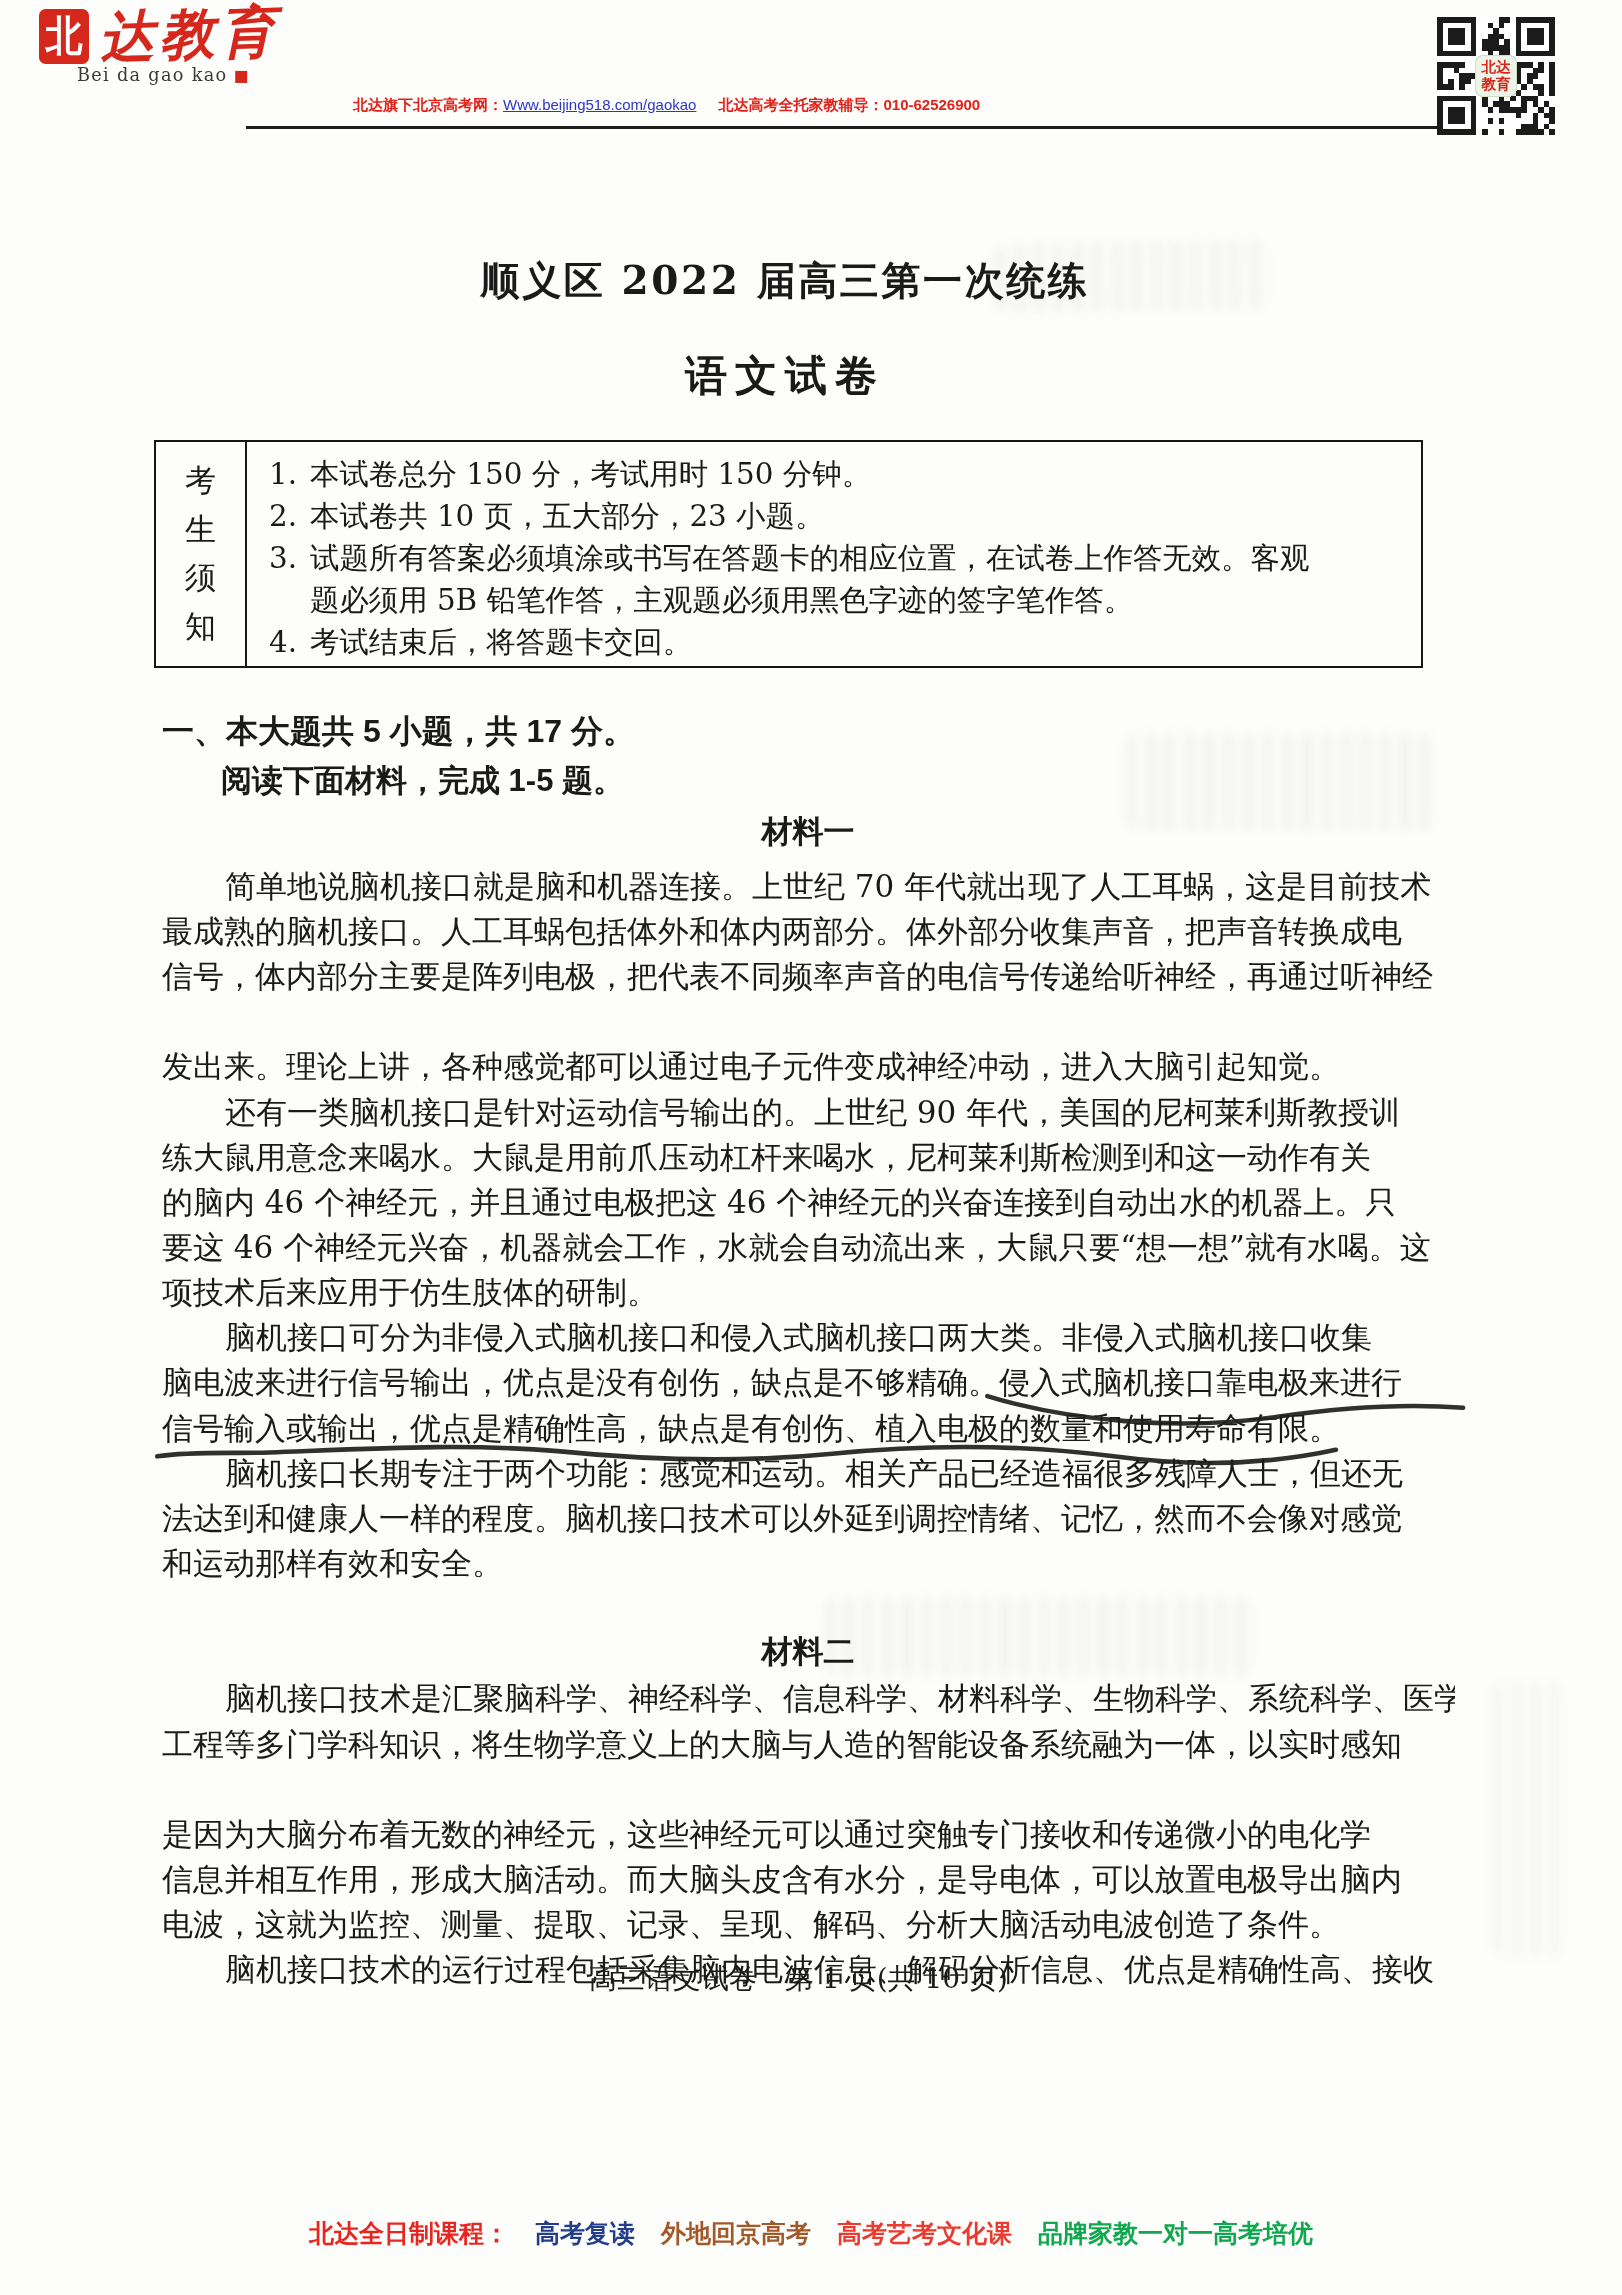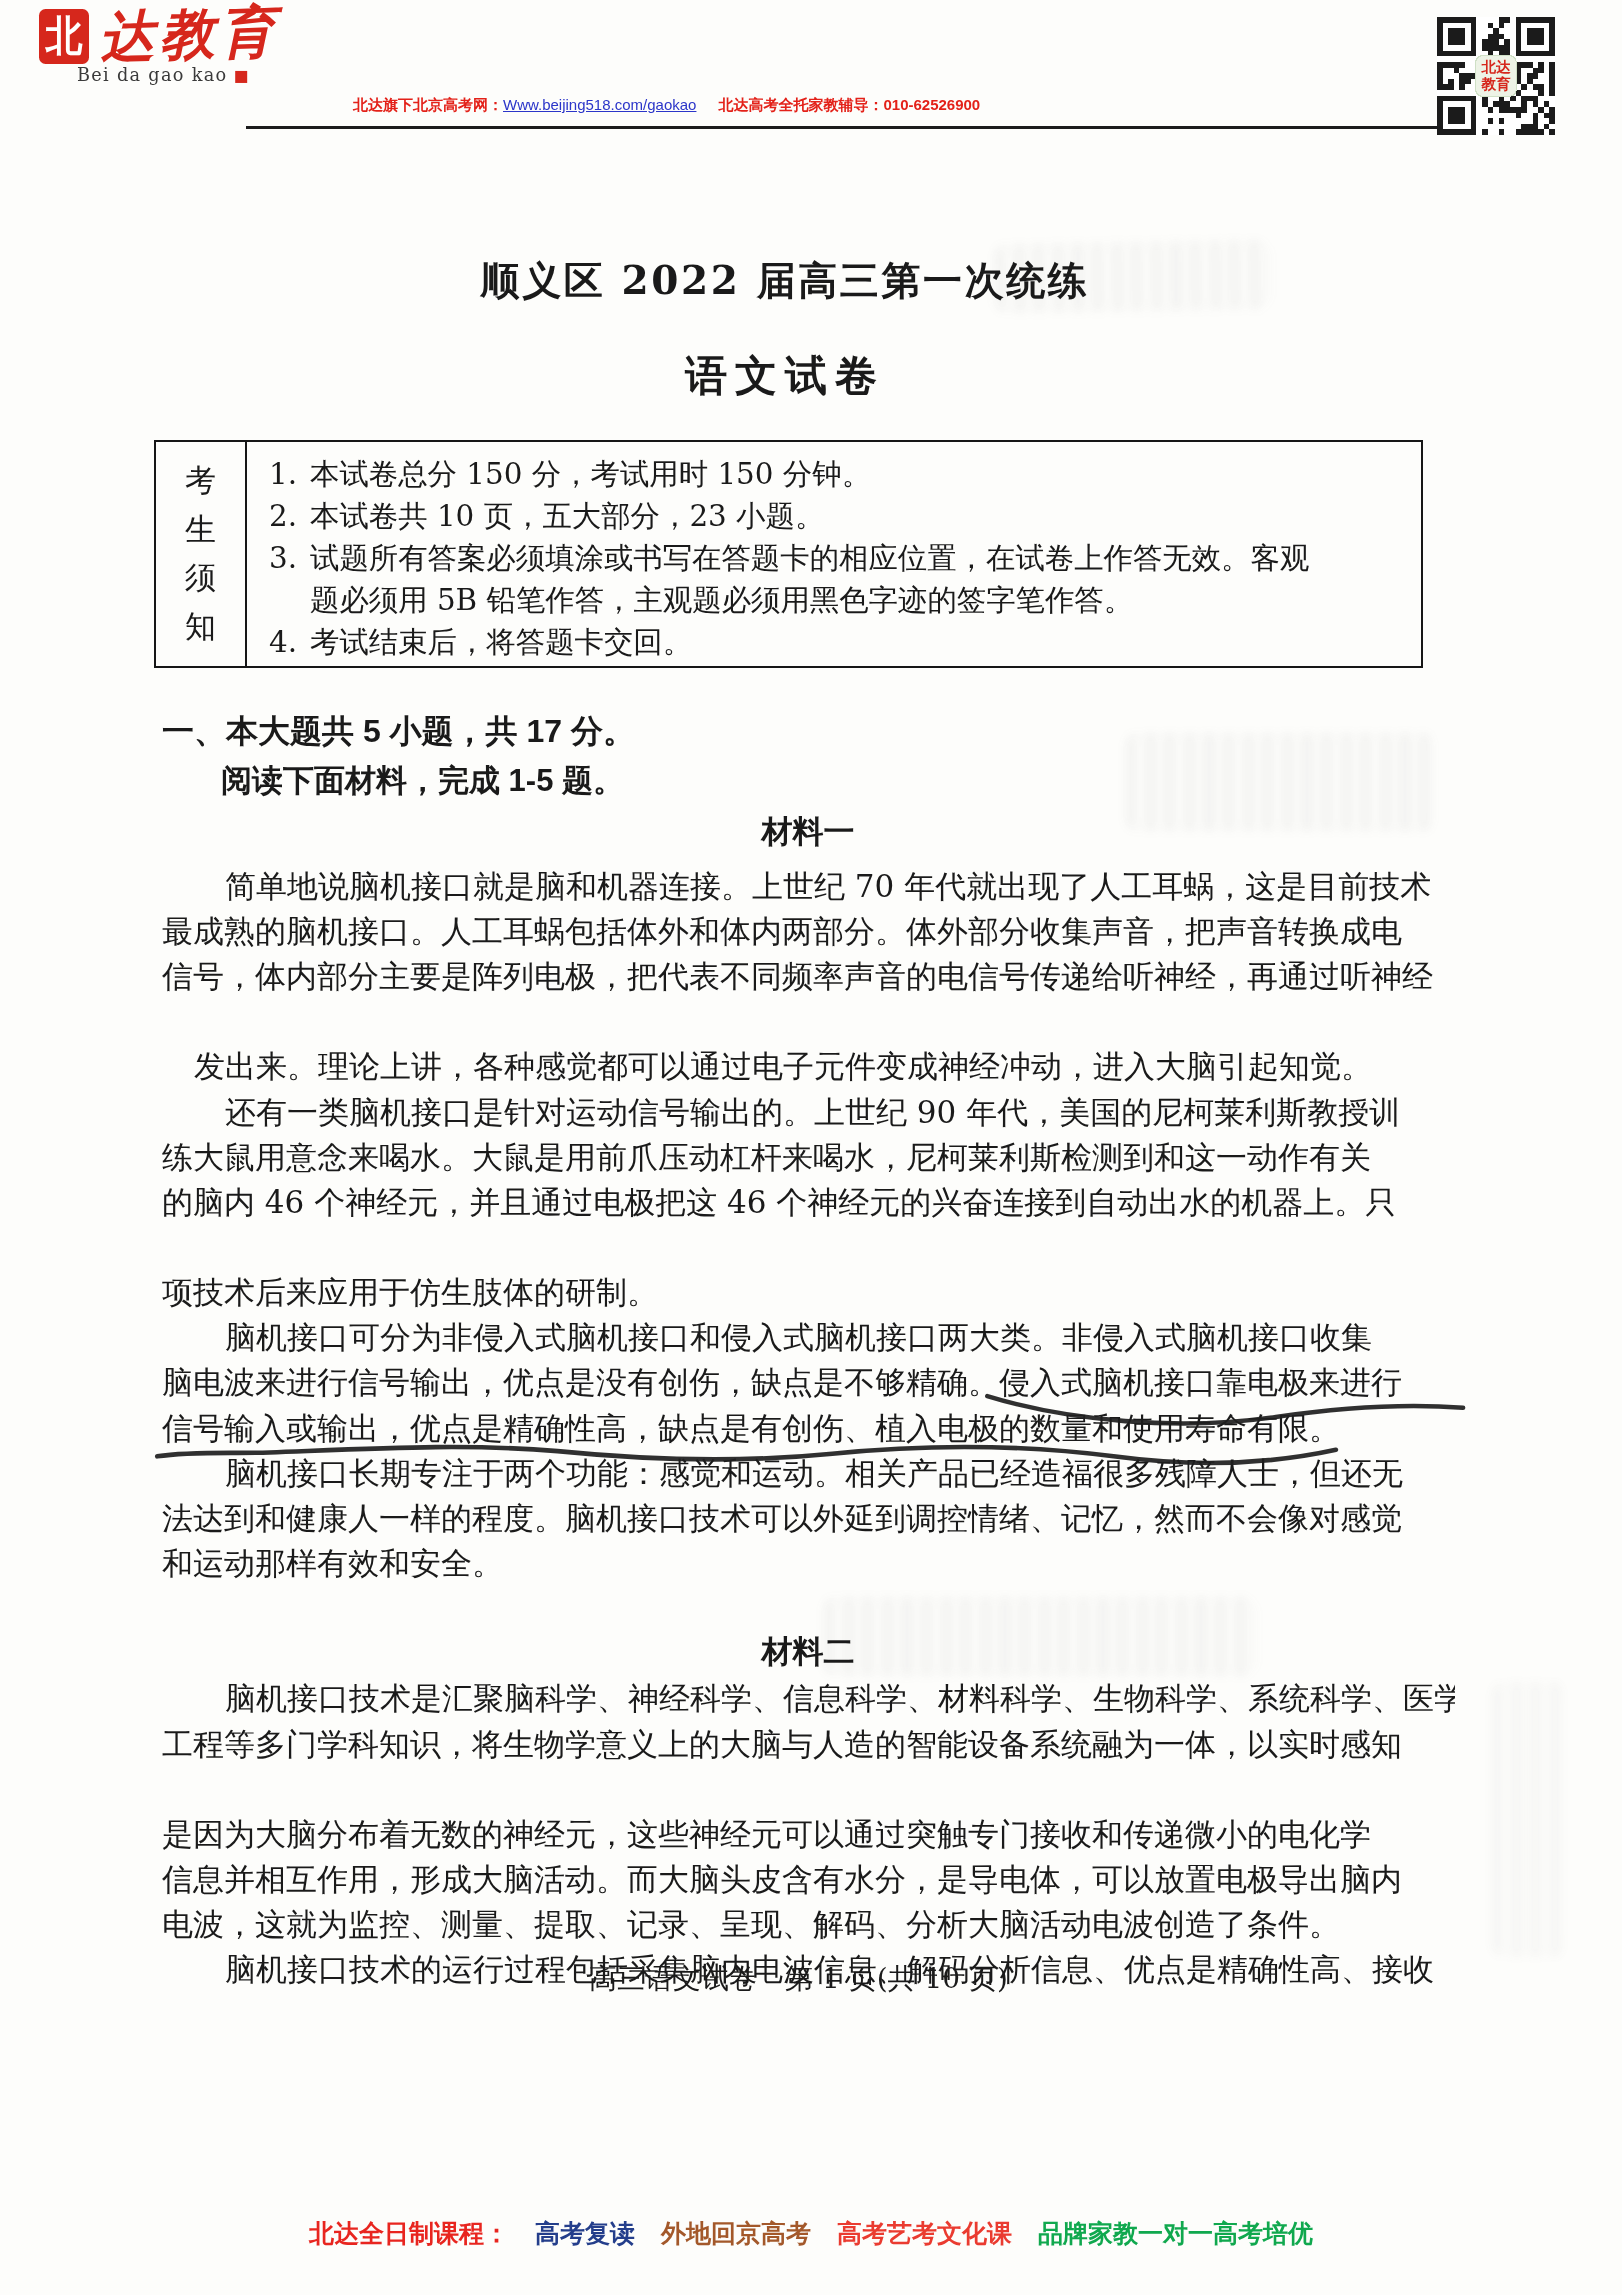--- a/index.html
+++ b/index.html
@@ -245,24 +245,25 @@
     </div>
   </div>
 
   <div class="h-section">一、本大题共 5 小题，共 17 分。</div>
   <div class="h-instruction">阅读下面材料，完成 1-5 题。</div>
   <div class="h-center" style="top:811px;">材料一</div>
 
   <div class="bline ind" style="top:864px;">简单地说脑机接口就是脑和机器连接。上世纪 70 年代就出现了人工耳蜗，这是目前技术</div>
   <div class="bline" style="top:909px;">最成熟的脑机接口。人工耳蜗包括体外和体内两部分。体外部分收集声音，把声音转换成电</div>
   <div class="bline" style="top:954px;">信号，体内部分主要是阵列电极，把代表不同频率声音的电信号传递给听神经，再通过听神经</div>
-  <div class="bline" style="top:1044px;margin-left:32px;">发出来。理论上讲，各种感觉都可以通过电子元件变成神经冲动，进入大脑引起知觉。</div>
+  <div class="bline" style="top:1044px;">发出来。理论上讲，各种感觉都可以通过电子元件变成神经冲动，进入大脑引起知觉。</div>
   <div class="bline ind" style="top:1090px;">还有一类脑机接口是针对运动信号输出的。上世纪 90 年代，美国的尼柯莱利斯教授训</div>
   <div class="bline" style="top:1135px;">练大鼠用意念来喝水。大鼠是用前爪压动杠杆来喝水，尼柯莱利斯检测到和这一动作有关</div>
   <div class="bline" style="top:1180px;">的脑内 46 个神经元，并且通过电极把这 46 个神经元的兴奋连接到自动出水的机器上。只</div>
+  <div class="bline" style="top:1225px;">要这 46 个神经元兴奋，机器就会工作，水就会自动流出来，大鼠只要“想一想”就有水喝。这</div>
   <div class="bline" style="top:1270px;">项技术后来应用于仿生肢体的研制。</div>
   <div class="bline ind" style="top:1315px;">脑机接口可分为非侵入式脑机接口和侵入式脑机接口两大类。非侵入式脑机接口收集</div>
   <div class="bline" style="top:1360px;"><span>脑电波来进行信号输出，优点是没有创伤，缺点是不够精确。</span><span>侵入式脑机接口靠电极来进行</span></div>
   <div class="bline" style="top:1406px;"><span>信号输入或输出，优点是精确性高，缺点是有创伤、植入电极的数量和使用寿命有限</span><span>。</span></div>
   <div class="bline ind" style="top:1451px;">脑机接口长期专注于两个功能：感觉和运动。相关产品已经造福很多残障人士，但还无</div>
   <div class="bline" style="top:1496px;">法达到和健康人一样的程度。脑机接口技术可以外延到调控情绪、记忆，然而不会像对感觉</div>
   <div class="bline" style="top:1541px;">和运动那样有效和安全。</div>
 
   <svg class="hand-ul" style="left:982px;top:1387px;" width="487" height="52" viewBox="0 0 745 80">
     <path d="M6,14 C130,52 300,68 450,46 C560,30 660,26 738,32" fill="none" stroke="#1e1e1e" stroke-width="7" stroke-linecap="round" opacity="0.92"></path>

